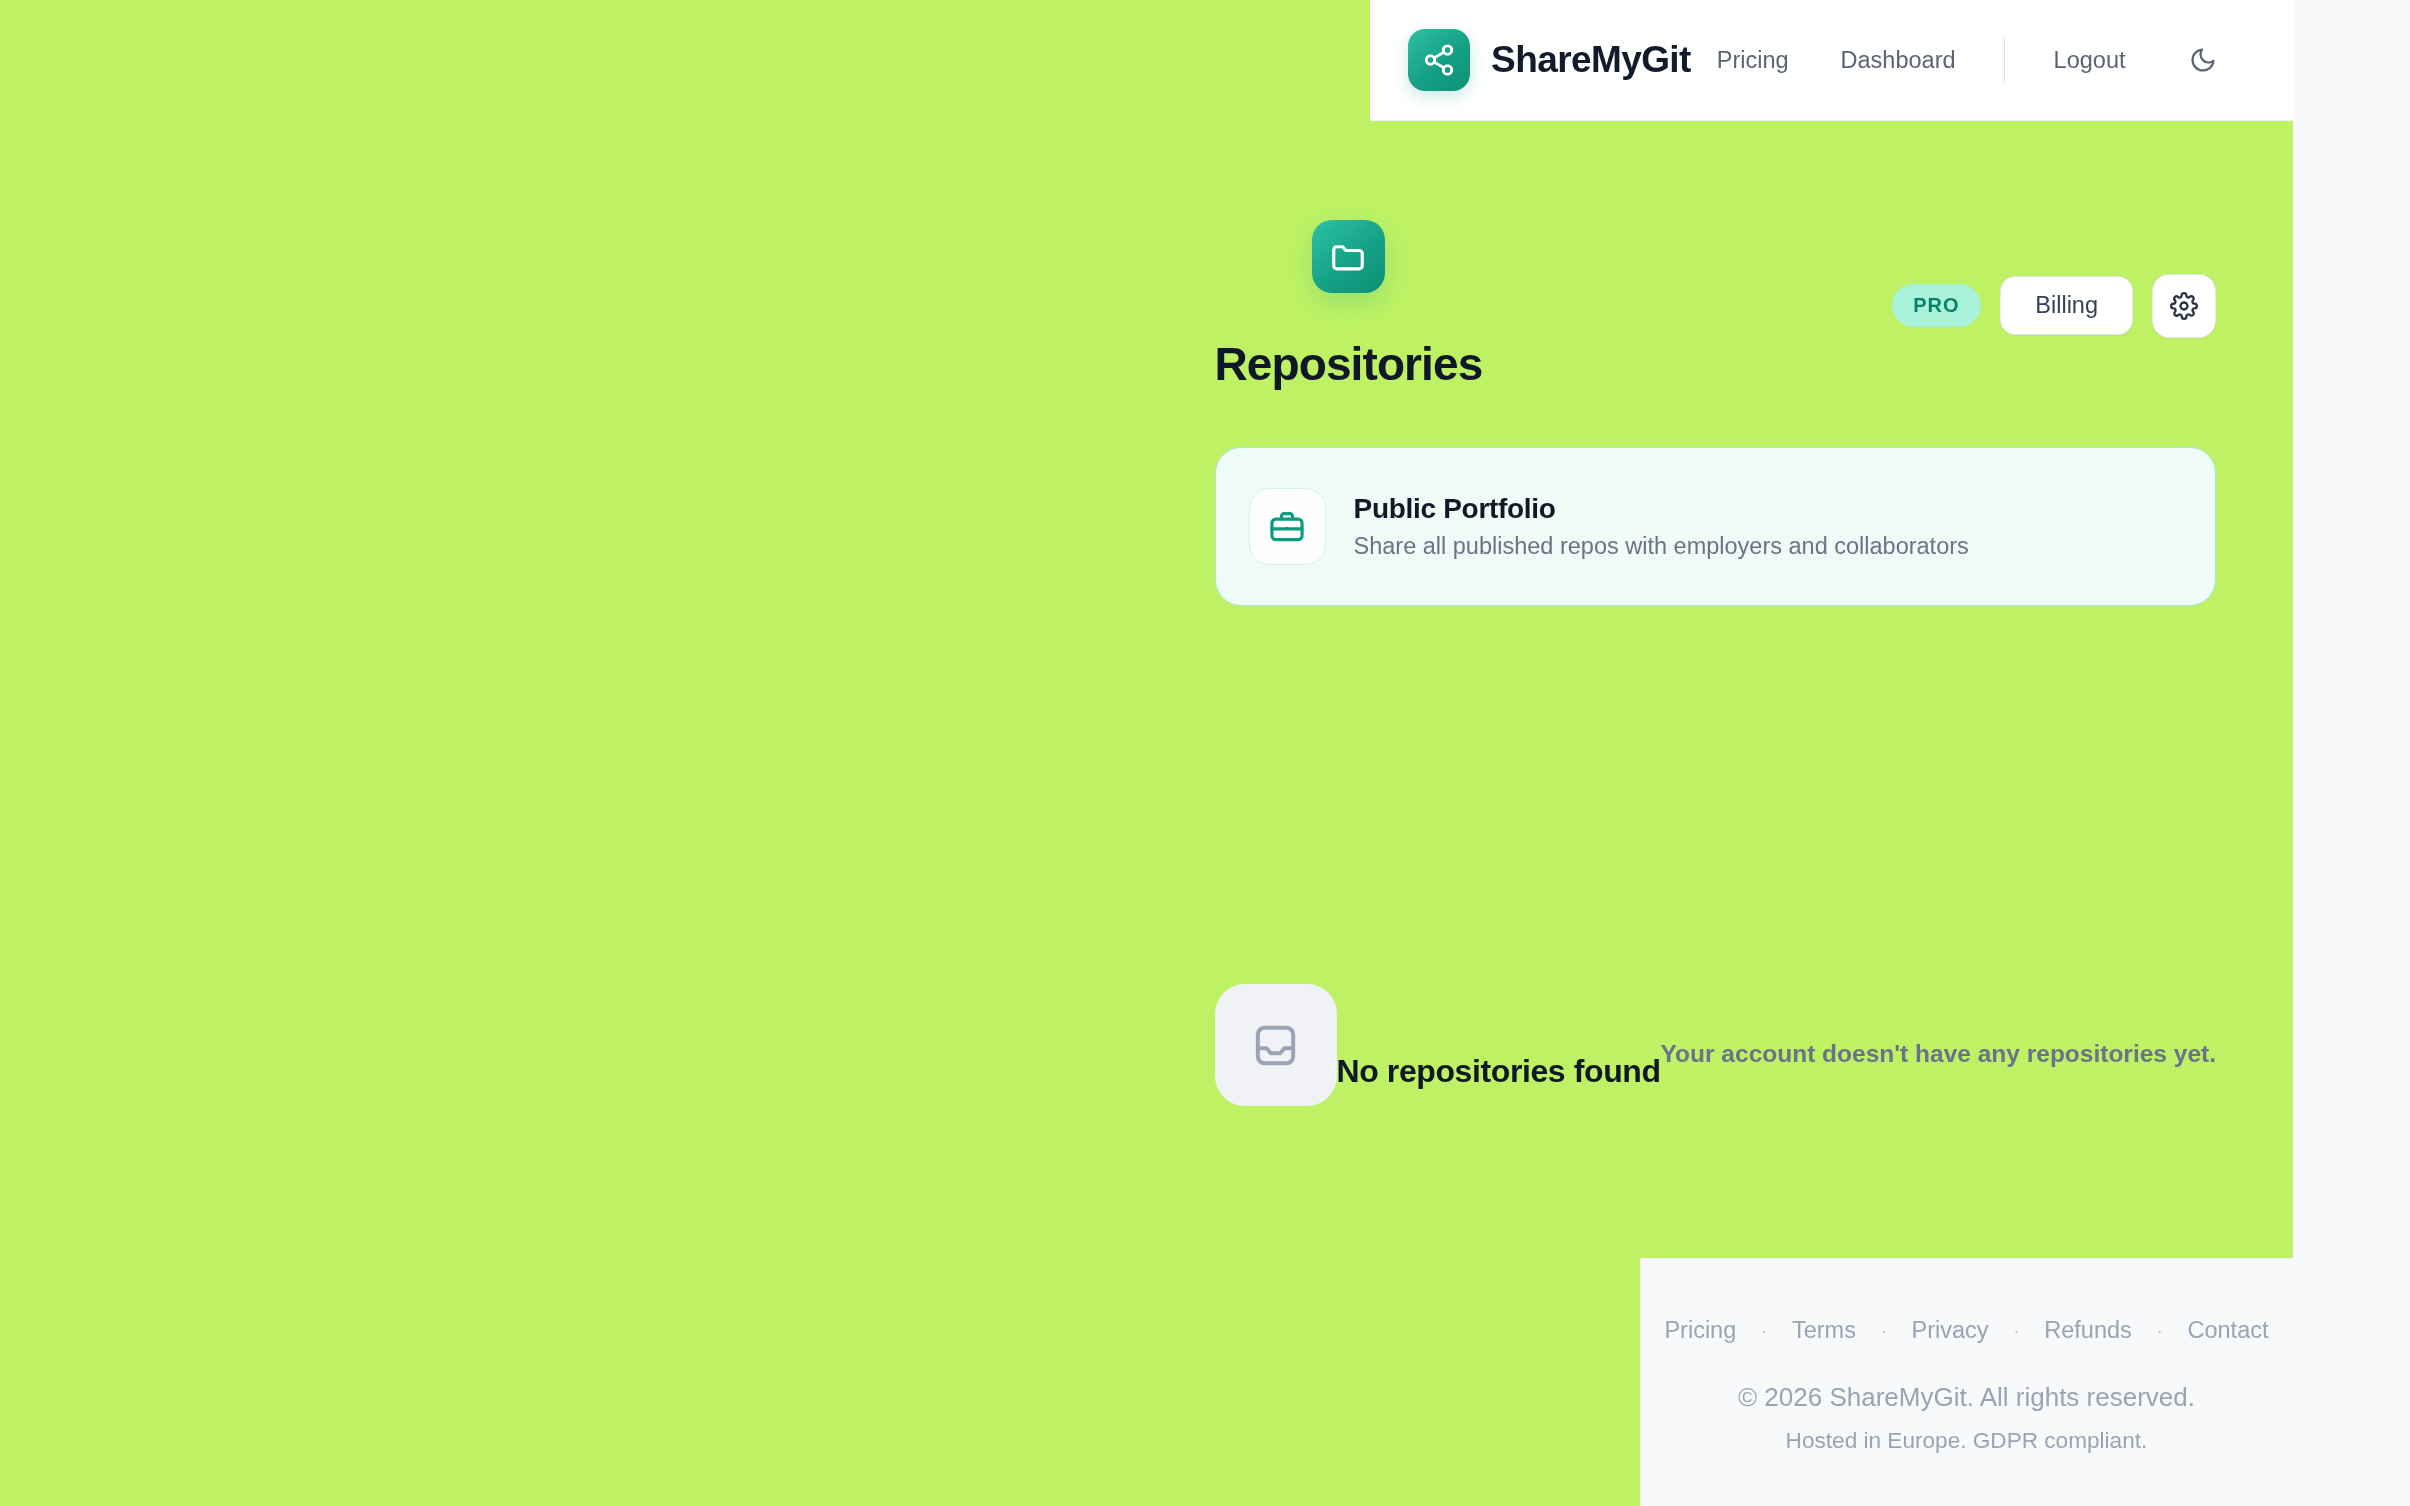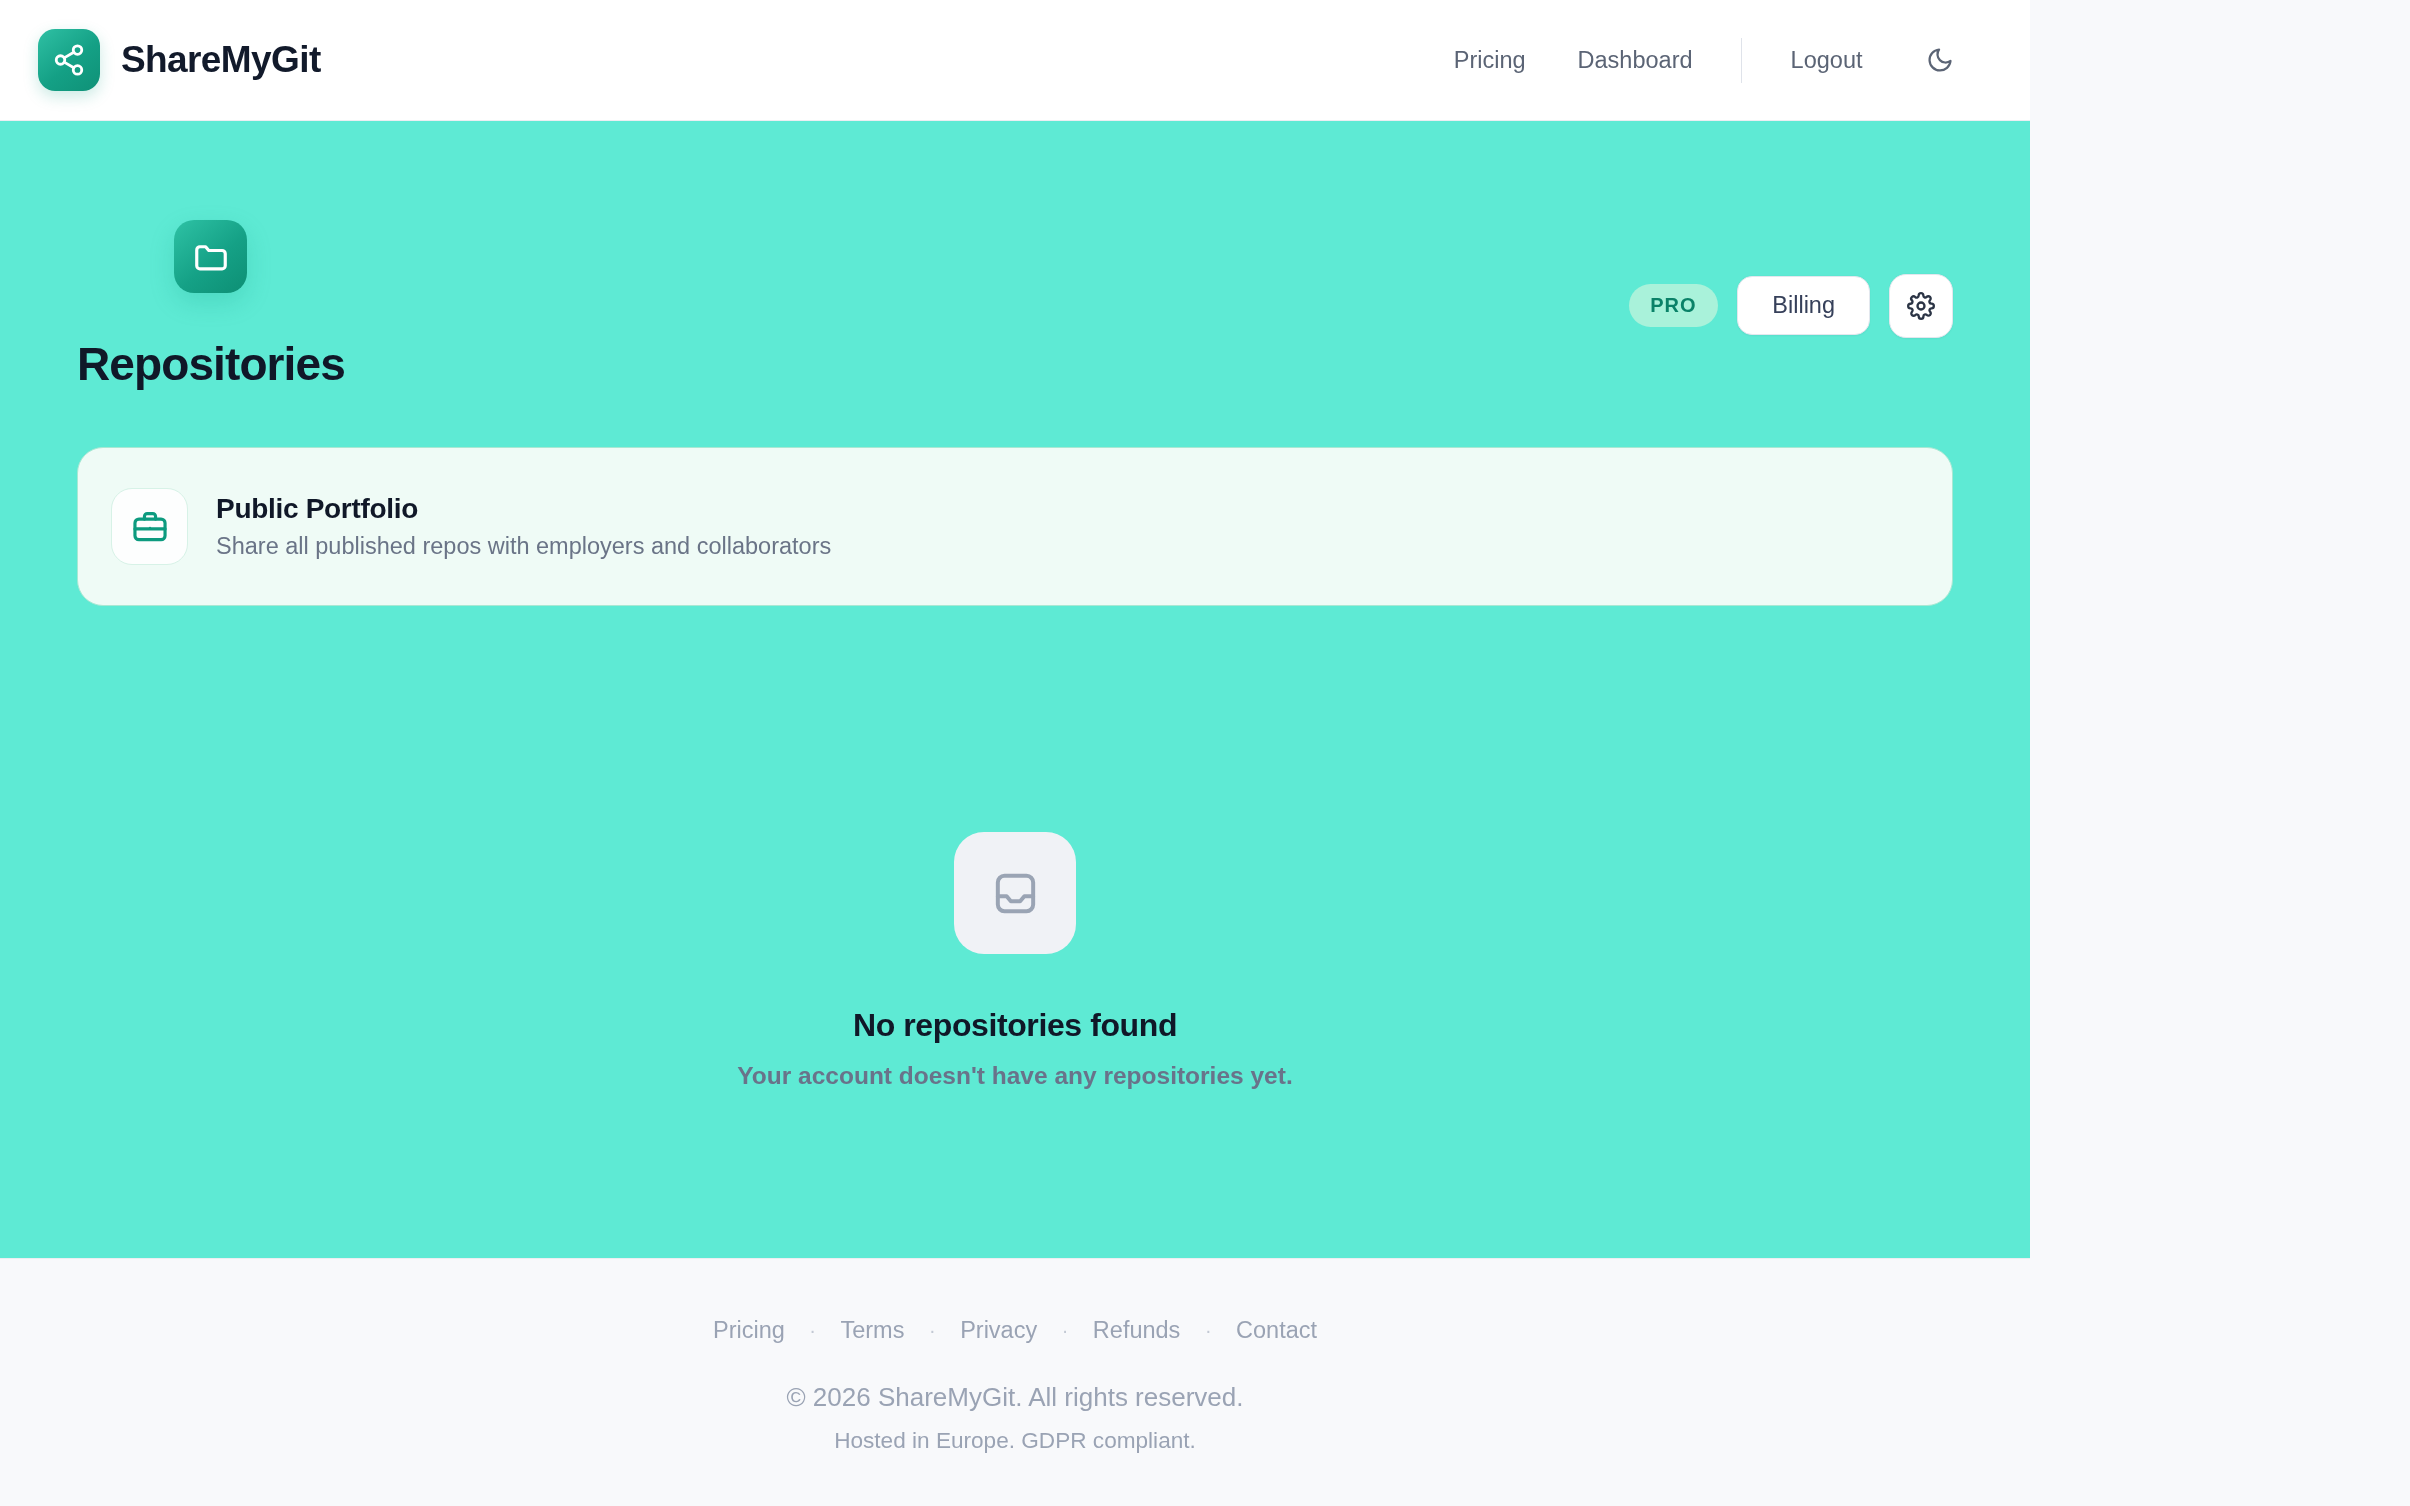--- a/index.html
+++ b/index.html
@@ -7,25 +7,26 @@
 
   html, body {
     width: 2411px;
     height: 1507px;
     background: #f8f9fb;
     font-family: "Liberation Sans", sans-serif;
     -webkit-font-smoothing: antialiased;
   }
 
   .page {
-    width: 2030px;
+    width: 2293px;
     min-height: 1507px;
     display: flex;
     flex-direction: column;
-    background: #5eead4;
+    background: #bef264;
+    align-items: flex-end;
   }
 
   
   .header {
     height: 121px;
     background: #ffffff;
     border-bottom: 0.9px solid #eceef2;
     display: flex;
     align-items: center;
     justify-content: space-between;
@@ -235,21 +236,21 @@
     cursor: pointer;
     white-space: nowrap;
     font-family: "Liberation Sans", sans-serif;
     box-shadow: 0 3.8px 11.3px rgba(13,140,116,0.25);
   }
 
   
   .empty-state {
     flex: 1 1 auto;
     display: flex;
-    flex-direction: column;
+    flex-direction: row;
     align-items: center;
     justify-content: flex-start;
     padding-top: 226px;
   }
 
   .empty-icon-box {
     width: 122px;
     height: 122px;
     background: #f0f2f6;
     border-radius: 30px;

